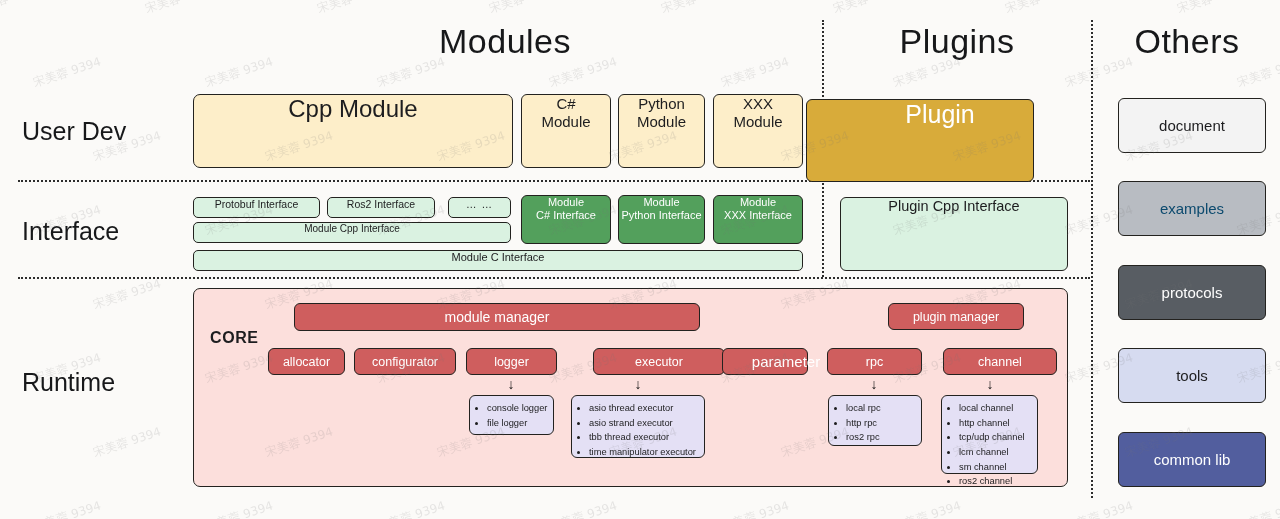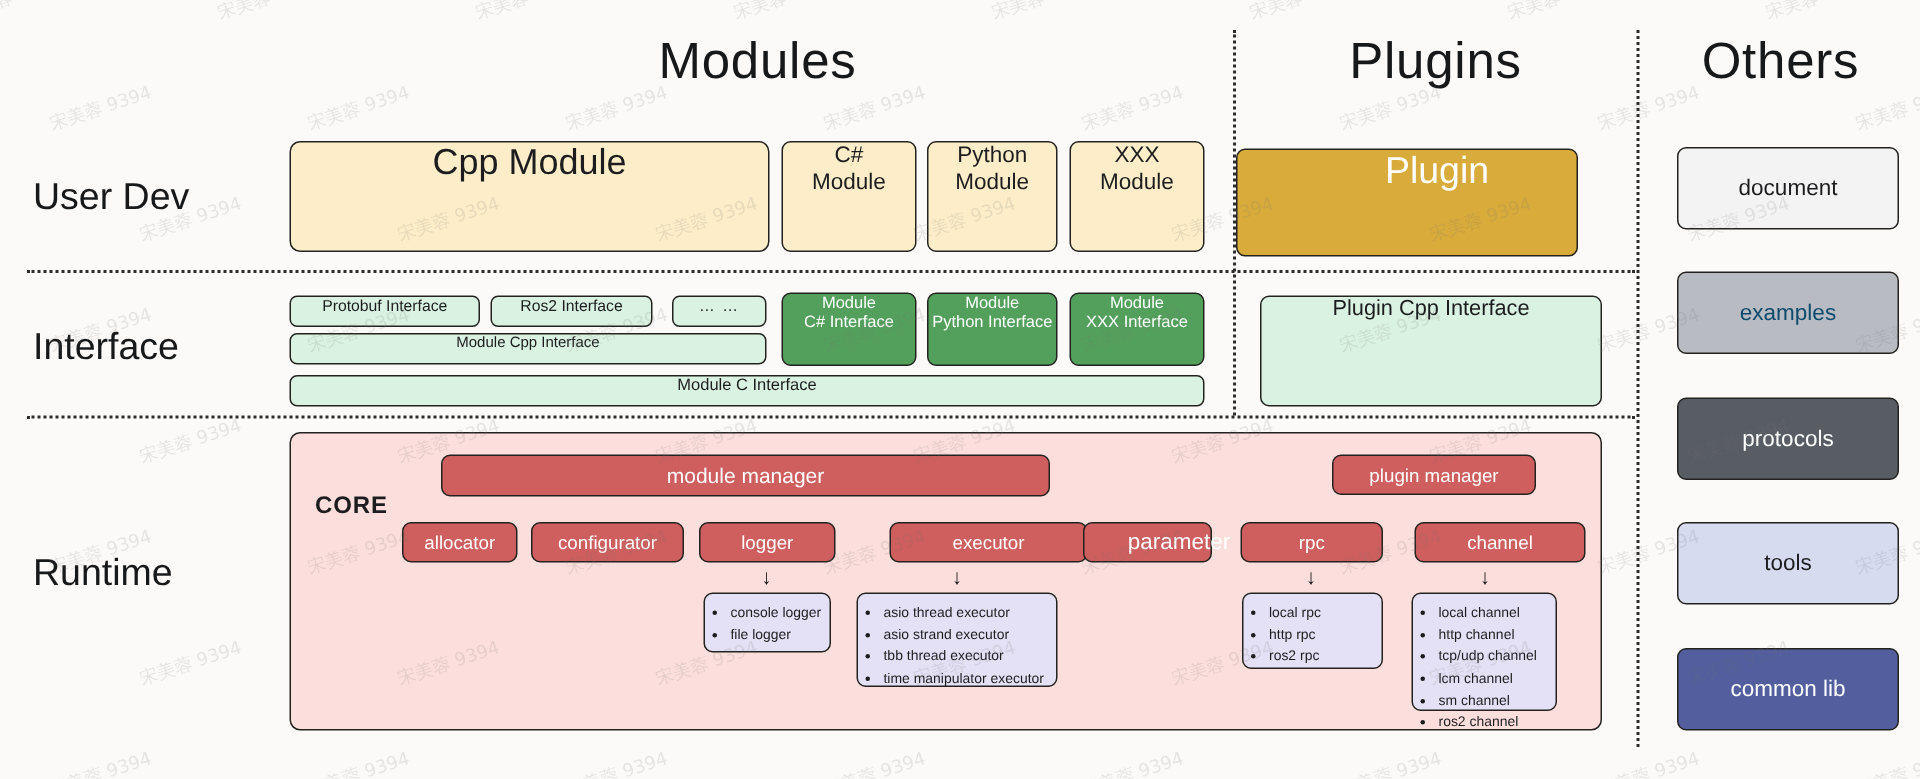--- a/index.html
+++ b/index.html
@@ -42,21 +42,21 @@
        text-align:center;line-height:1.18;}
 
   
   .mod{background:#fdeec9;color:#1d1d1f;}
   #cpp-module{left:193px;top:94px;width:320px;height:74px;font-size:24px;border-radius:7px;}
   #cs-module{left:521px;top:94px;width:90px;height:74px;font-size:15px;}
   #py-module{left:618px;top:94px;width:87px;height:74px;font-size:15px;}
   #xxx-module{left:713px;top:94px;width:90px;height:74px;font-size:15px;}
 
   
-  #plugin-box{left:824px;top:99px;width:228px;height:72px;background:#d8ab3a;
+  #plugin-box{left:806px;top:99px;width:228px;height:83px;background:#d8ab3a;
               color:#fff;font-size:25px;border-radius:6px;padding-left:40px;}
 
   
   .iface{background:#daf2e1;color:#1d1d1f;}
   #protobuf-iface{left:193px;top:197px;width:127px;height:21px;font-size:10.5px;border-radius:5px;}
   #ros2-iface{left:327px;top:197px;width:108px;height:21px;font-size:10.5px;border-radius:5px;}
   #dots-iface{left:448px;top:197px;width:63px;height:21px;font-size:10.5px;border-radius:5px;letter-spacing:1px;}
   #cpp-iface{left:193px;top:222px;width:318px;height:21px;font-size:10px;border-radius:5px;}
   #c-iface{left:193px;top:250px;width:610px;height:21px;font-size:11px;border-radius:5px;}
   #plugin-cpp-iface{left:840px;top:197px;width:228px;height:74px;font-size:14.5px;border-radius:6px;}

